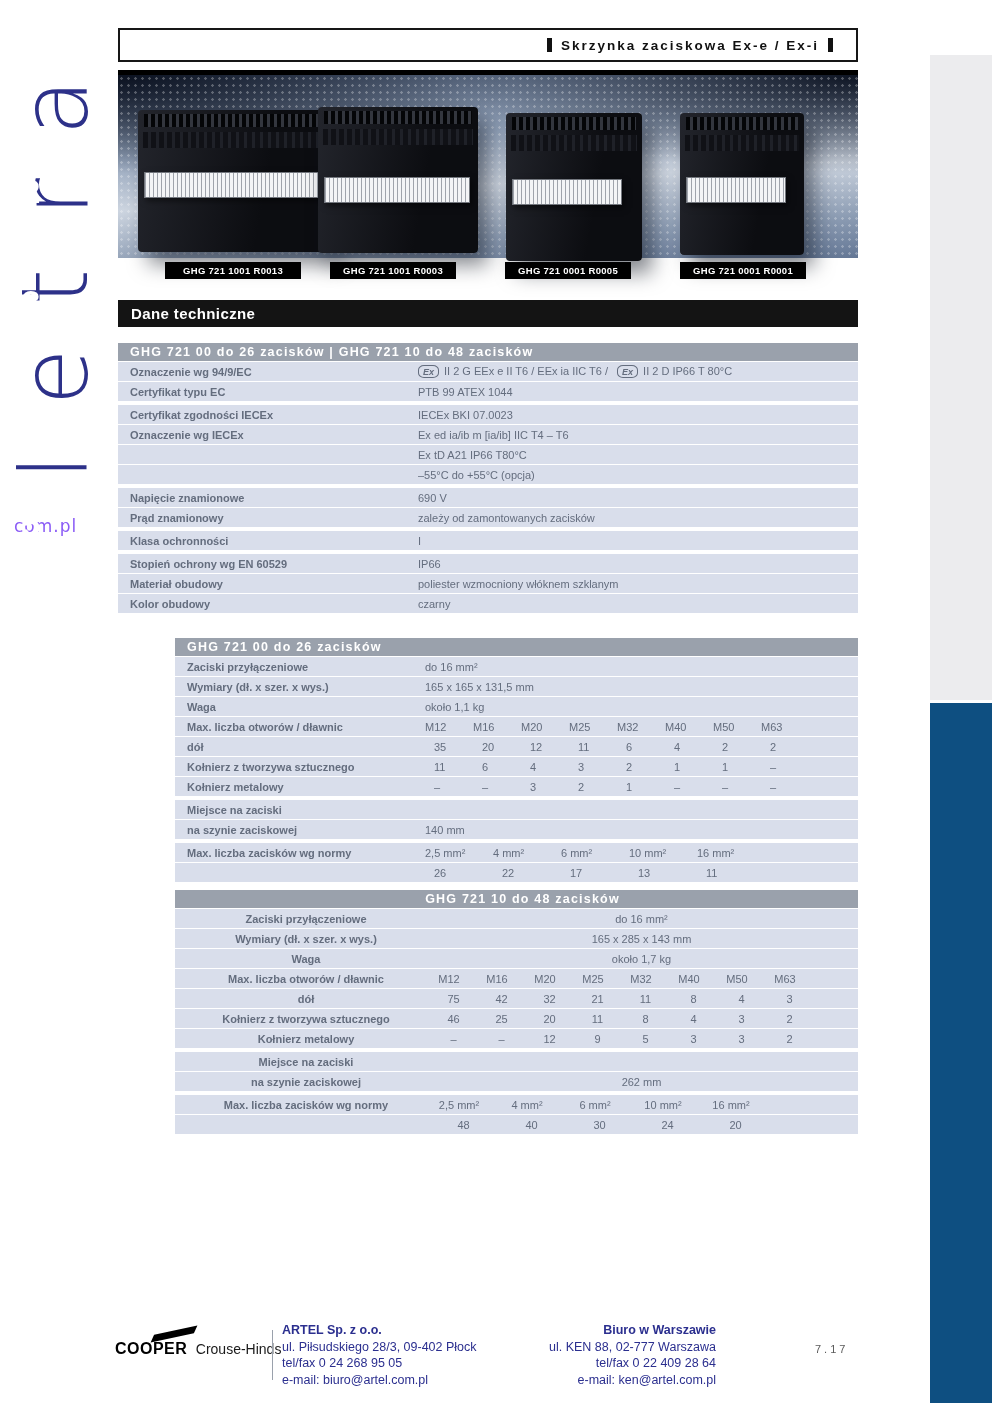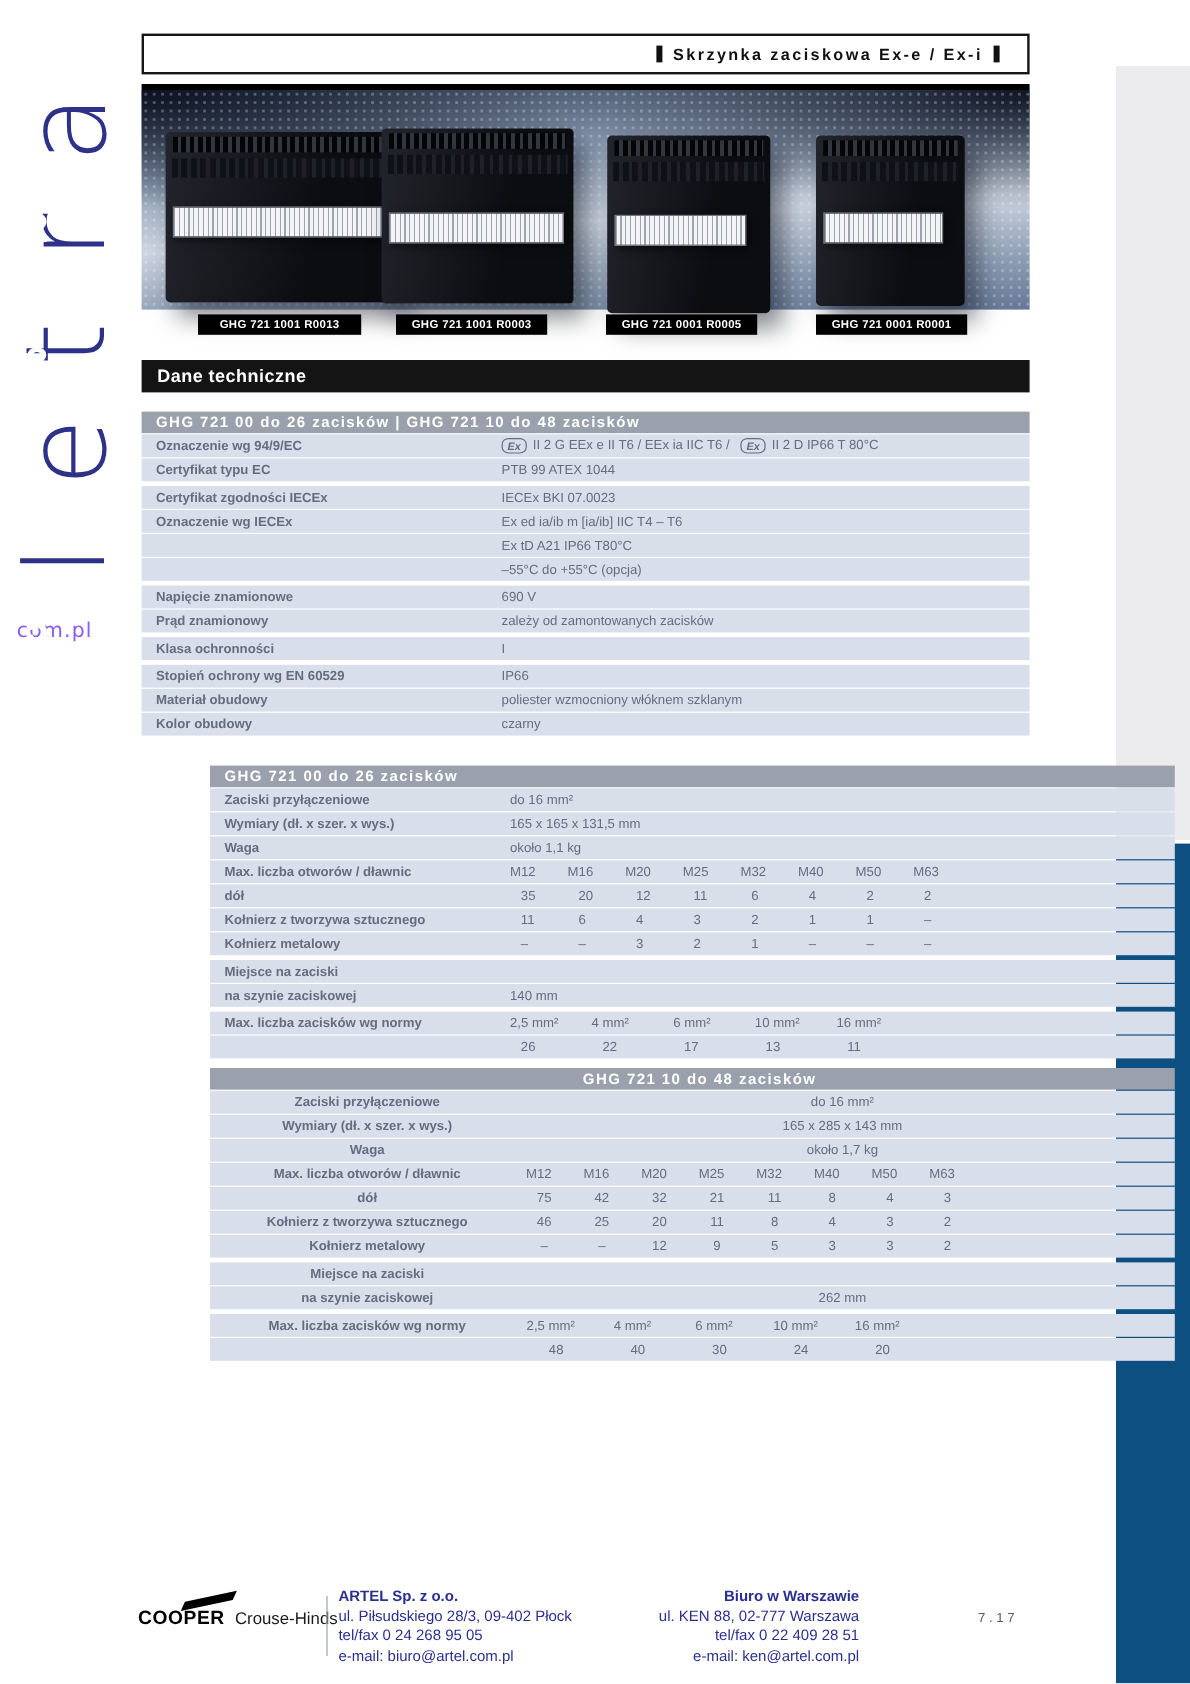--- a/index.html
+++ b/index.html
@@ -71,21 +71,21 @@
     position:absolute; top:300px; left:0; width:740px; height:27px; background:#141414;
     color:#fff; font-weight:bold; font-size:15px; line-height:27px; padding-left:13px; letter-spacing:0.4px;
   }
 
   
   .thead {
     height:18px; background:#9aa1ac; color:#fff; font-weight:bold; font-size:12.5px;
     line-height:18px; padding-left:12px; letter-spacing:1.2px;
   }
   .t1 { position:absolute; top:343px; left:0; width:740px; }
-  .t2 { position:absolute; left:57px; width:804px; }
+  .t2 { position:absolute; left:57px; width:683px; }
   .t2a { top:638px; } .t2b { top:890px;text-align:center; }
   .trow {
     display:flex; align-items:center; background:#d9deeb; min-height:19px;
     margin-top:1px; font-size:11px; color:#646d7e;
   }
   .trow.gap { margin-top:4px; }
   .tl { flex:none; width:300px; padding-left:12px;font-weight:bold; }
   .t2 .tl { width:250px; }
   .tv { flex:1; }
   .cols { flex:1; display:flex; }
@@ -448,19 +448,19 @@
   <div class="addr addr-artel">
     <div class="addr-title">ARTEL Sp. z o.o.</div>
     <div>ul. Piłsudskiego 28/3, 09-402 Płock</div>
     <div>tel/fax 0 24 268 95 05</div>
     <div>e-mail: biuro@artel.com.pl</div>
   </div>
 
   <div class="addr addr-waw">
     <div class="addr-title">Biuro w Warszawie</div>
     <div>ul. KEN 88, 02-777 Warszawa</div>
-    <div>tel/fax 0 22 409 28 51</div>
+    <div>tel/fax 0 22 409 28 64</div>
     <div>e-mail: ken@artel.com.pl</div>
   </div>
 
   <div class="page-num">7.17</div>
 
 </div>
 
 </body></html>

